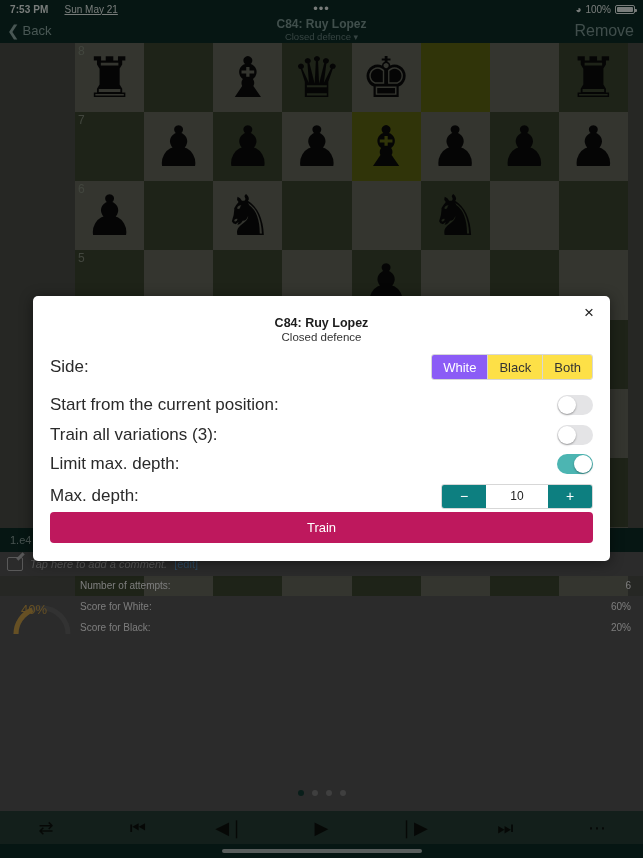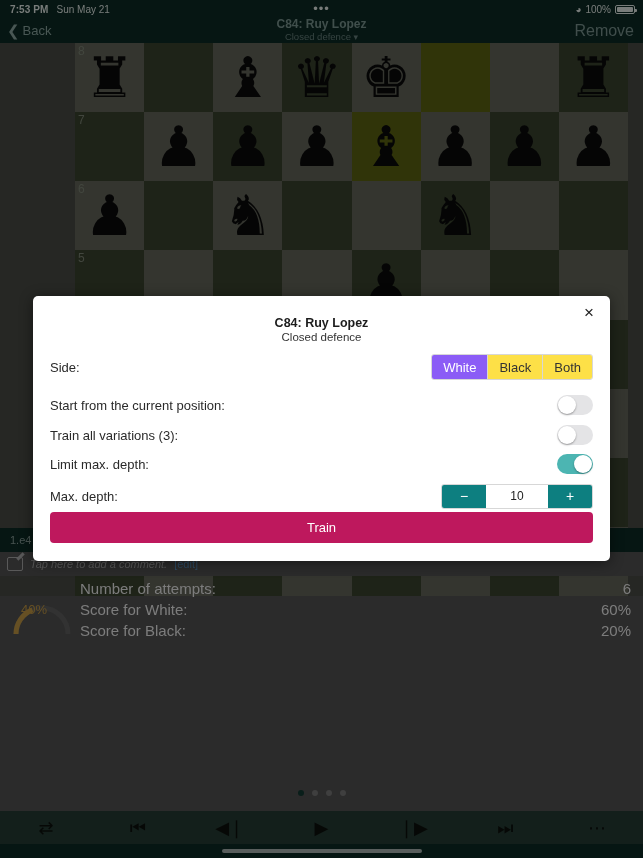--- a/index.html
+++ b/index.html
@@ -11,21 +11,21 @@
   }
   .screen { position: relative; width: 643px; height: 858px; overflow: hidden; padding-left: 44px; }
 
   
   .statusbar {
     position: absolute; top: 0; left: 0; width: 643px; height: 18px;
     background: #0c2722; color: #cfd6d3;
     display: flex; align-items: center; font-size: 10px;
   }
   .sb-time { margin-left: 10px; font-weight: bold; letter-spacing: .1px; }
-  .sb-date { margin-left: 8px; }
+  .sb-date { margin-left: 16px; text-decoration: underline; }
   .sb-dots { position: absolute; left: 50%; transform: translateX(-50%); letter-spacing: 1px;
              font-size: 13px; line-height: 10px; color: #cfd6d3; }
   .sb-right { position: absolute; right: 8px; display: flex; align-items: center; gap: 4px; }
   .sb-batt { width: 20px; height: 9px; border: 1px solid #cfd6d3; border-radius: 2px; position: relative; }
   .sb-batt::after { content:""; position:absolute; left:1px; top:1px; bottom:1px; right:1px; background:#cfd6d3; border-radius:1px;}
   .sb-batt::before { content:""; position:absolute; right:-3px; top:3px; width:2px; height:3px; background:#cfd6d3; border-radius:0 1px 1px 0;}
   .wifi { font-size: 10px; }
 
   
   .navbar {
@@ -66,21 +66,21 @@
   .commentrow { position:absolute; top:552px; left:0; width:643px; height:24px; background:#4a4a4a;
                 display:flex; align-items:center; gap:7px; color:#9a9a9a; font-size:11px; font-style: italic;}
   .cmt-icon { margin-left:7px; width:16px; height:14px; border:1.5px solid #9a9a9a; border-radius:2px;
               position:relative; }
   .cmt-icon::after{content:"";position:absolute;right:-3px;top:-3px;width:9px;height:3px;background:#9a9a9a;transform:rotate(-45deg);}
   .cmt-edit { color:#4d7ea8; font-style: normal; }
 
   
   .stats { position:absolute; top:580px; left:0; width:643px; height:70px; }
   .stat-row { position:absolute; left:80px; right:12px; height:20px; display:flex;
-              justify-content:space-between; font-size:15px; color:#d6d6d6; }
+              justify-content:space-between; font-size:10px; color:#d6d6d6; }
   .gauge { position:absolute; left:8px; top:14px; width:68px; height:44px; }
   .gauge-num { position:absolute; left:0; top:22px; width:68px; text-align:center;
                font-size:13px; color:#b08a3e; }
 
   
   .pagedots { position:absolute; top:790px; left:50%; transform:translateX(-50%);
               display:flex; gap:8px; }
   .pdot { width:6px; height:6px; border-radius:50%; background:#6d6d6d; }
   .pdot.active { background:#11352d; }
 
@@ -102,21 +102,21 @@
     background:#ffffff; border-radius:5px;
     box-shadow: 0 2px 14px rgba(0,0,0,.45);
   }
   .modal-close { position:absolute; right:10px; top:6px; font-size:17px; color:#222;
                  width:22px; height:22px; display:flex; align-items:center; justify-content:center;}
   .modal-title { text-align:center; margin-top:20px; font-size:12.5px; font-weight:bold; color:#1c1c1c; }
   .modal-sub { text-align:center; font-size:11.5px; color:#333; margin-top:1px; }
 
   .row { position:absolute; left:17px; right:17px; display:flex; align-items:center;
          justify-content:space-between; height:26px; }
-  .row-label { font-size:13px; color:#2a2a2a; }
+  .row-label { font-size:17px; color:#2a2a2a; }
 
   .seg { display:flex; border:1px solid #d7d7d7; border-radius:3px; overflow:hidden; height:26px; }
   .seg-item { padding:0 11px; display:flex; align-items:center; font-size:13px; color:#333;
               background:#fde047; border-right:1px solid #d7d7d7; }
   .seg-item:last-child { border-right:none; }
   .seg-item.sel { background:#8b5cf6; color:#fff; }
 
   .toggle { width:36px; height:20px; border-radius:10px; background:#e4e4e6; position:relative; }
   .toggle .knob { position:absolute; top:1px; left:1px; width:18px; height:18px; border-radius:50%;
                   background:#fff; box-shadow:0 1px 2px rgba(0,0,0,.35); }

